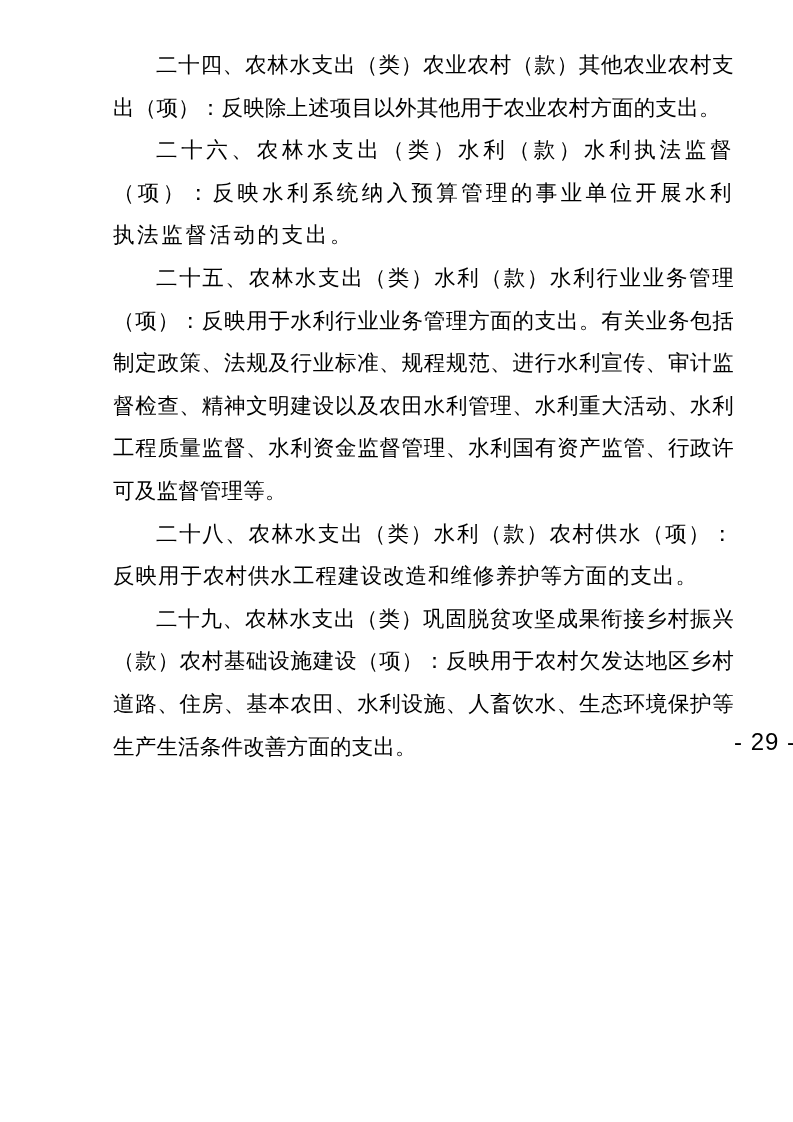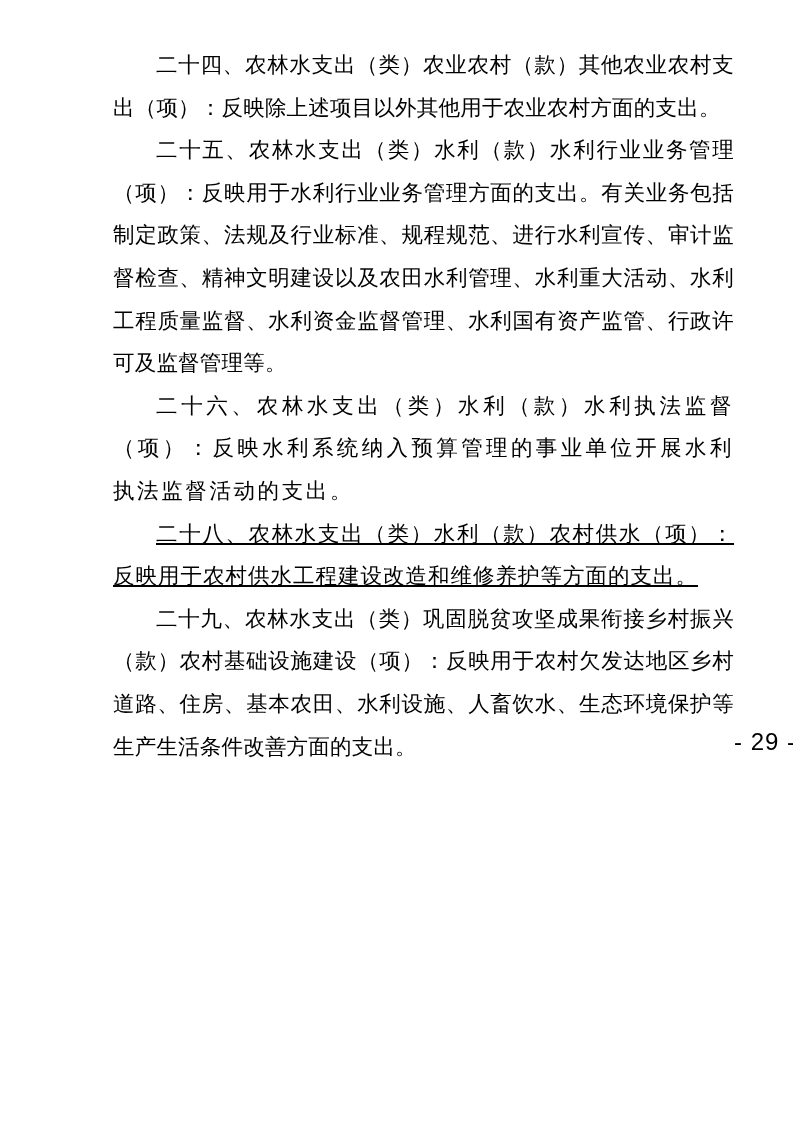--- a/index.html
+++ b/index.html
@@ -35,39 +35,38 @@
     margin: 0;
     text-indent: 2em;
     text-align: justify;
     text-justify: inter-ideograph;
   }
   .para.spread {
     letter-spacing: 2.6px;
   }
   .para.spread2 {
     letter-spacing: 1.0px;
-    text-decoration: underline;
   }
   .footer {
     position: absolute;
     left: 0;
     right: 0;
     bottom: 30px;
     text-align: right;
     font-size: 24px;
     font-family: Liberation Sans, sans-serif;
     letter-spacing: 1px;
   }
 </style>
 </head>
 <body>
 
 <div class="page">
   <div class="body-text">
     <p class="para">二十四、农林水支出（类）农业农村（款）其他农业农村支出（项）：反映除上述项目以外其他用于农业农村方面的支出。</p>
+    <p class="para spread">二十六、农林水支出（类）水利（款）水利执法监督（项）：反映水利系统纳入预算管理的事业单位开展水利执法监督活动的支出。</p>
     <p class="para">二十五、农林水支出（类）水利（款）水利行业业务管理（项）：反映用于水利行业业务管理方面的支出。有关业务包括制定政策、法规及行业标准、规程规范、进行水利宣传、审计监督检查、精神文明建设以及农田水利管理、水利重大活动、水利工程质量监督、水利资金监督管理、水利国有资产监管、行政许可及监督管理等。</p>
-    <p class="para spread">二十六、农林水支出（类）水利（款）水利执法监督（项）：反映水利系统纳入预算管理的事业单位开展水利执法监督活动的支出。</p>
     <p class="para spread2">二十八、农林水支出（类）水利（款）农村供水（项）：反映用于农村供水工程建设改造和维修养护等方面的支出。</p>
     <p class="para">二十九、农林水支出（类）巩固脱贫攻坚成果衔接乡村振兴（款）农村基础设施建设（项）：反映用于农村欠发达地区乡村道路、住房、基本农田、水利设施、人畜饮水、生态环境保护等生产生活条件改善方面的支出。</p>
 
   </div>
   <div class="footer">- 29 -</div>
 </div>
 
 </body></html>

